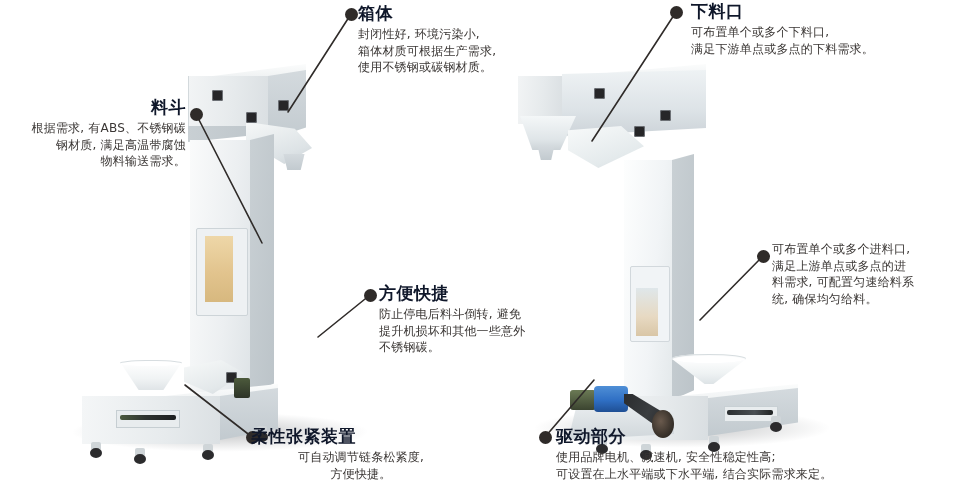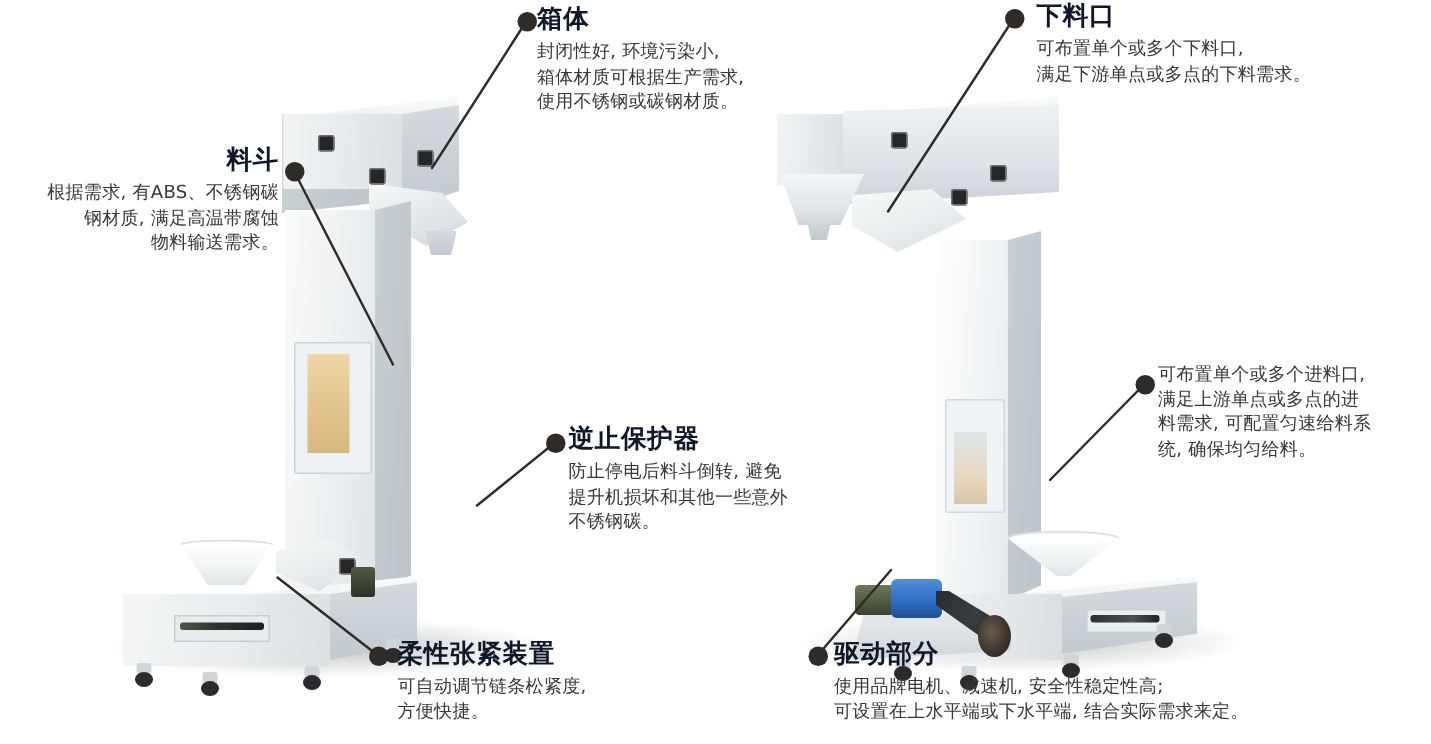--- a/index.html
+++ b/index.html
@@ -272,29 +272,29 @@
   </div>
 
   <div class="callout" style="left:772px;top:238px;width:182px;">
     <div class="desc" style="margin-top:3px;">可布置单个或多个进料口,
 满足上游单点或多点的进
 料需求, 可配置匀速给料系
 统, 确保均匀给料。</div>
   </div>
 
   <div class="callout" style="left:379px;top:283px;width:208px;">
-    <div class="title">逆止保护器</div>
+    <div class="title">方便快捷</div>
     <div class="desc" style="margin-top:3px;">防止停电后料斗倒转, 避免
 提升机损坏和其他一些意外
 不锈钢碳。</div>
   </div>
 
-  <div class="callout" style="left:265px;top:426px;width:220px;">
+  <div class="callout" style="left:251px;top:426px;width:220px;">
     <div class="title">柔性张紧装置</div>
-    <div class="desc" style="margin-top:3px;">可自动调节链条松紧度,
+    <div class="desc" style="margin-top:3px;text-align:center;">可自动调节链条松紧度,
 方便快捷。</div>
   </div>
 
   <div class="callout" style="left:556px;top:426px;width:400px;">
     <div class="title">驱动部分</div>
     <div class="desc" style="margin-top:3px;">使用品牌电机、减速机, 安全性稳定性高;
 可设置在上水平端或下水平端, 结合实际需求来定。</div>
   </div>
 
 </div>

